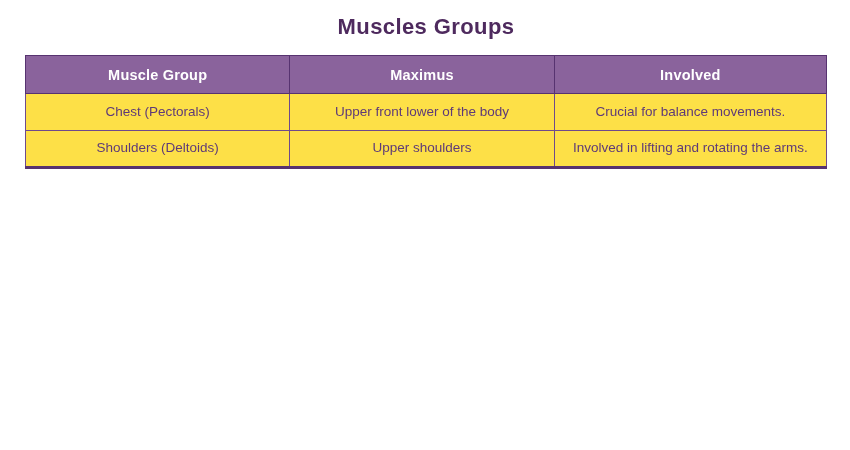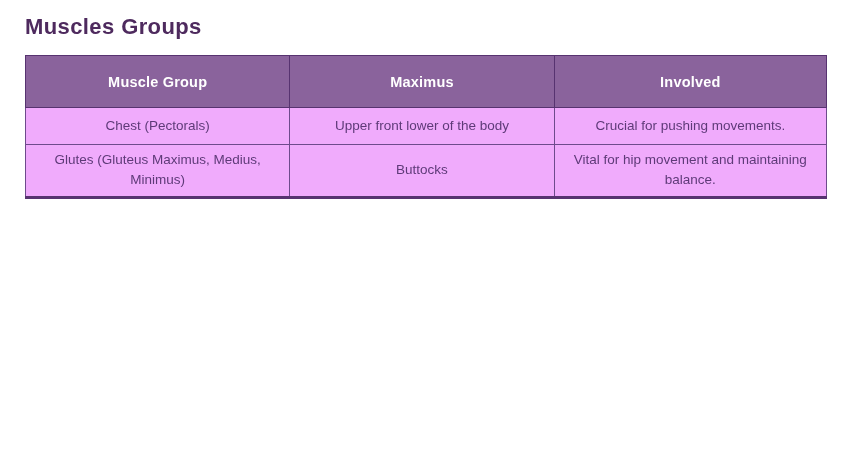--- a/index.html
+++ b/index.html
@@ -13,21 +13,21 @@
   *{box-sizing:border-box;margin:0;padding:0;}
   html,body{width:850px;height:450px;background:#ffffff;overflow:hidden;}
   body{
     font-family:"Liberation Sans",sans-serif;
     -webkit-font-smoothing:antialiased;
   }
   .page{
     width:850px;height:450px;background:#ffffff;padding:14px 23px 0 25px;
   }
   .page-title{
-    text-align:left;
+    text-align:center;
     color:var(--title-text);
     font-size:22px;
     font-weight:700;
     letter-spacing:.4px;
     margin-bottom:15px;
   }
   table.muscles-table{
     width:100%;
     border-collapse:collapse;
     table-layout:fixed;
@@ -36,36 +36,36 @@
   }
   table.muscles-table col.c1{width:33%;}
   table.muscles-table col.c2{width:33%;}
   table.muscles-table col.c3{width:34%;}
   table.muscles-table th{
     background:var(--header-bg);
     color:var(--header-text);
     font-size:14.5px;
     font-weight:700;
     letter-spacing:.2px;
-    height:52px;
+    height:38px;
     text-align:center;
     vertical-align:middle;
     border:1px solid var(--border-heavy);
     padding:4px 14px;
   }
   table.muscles-table td{
     color:var(--cell-text);
     font-size:13.5px;
     line-height:1.5;
     text-align:center;
     vertical-align:middle;
     border:1px solid var(--border);
     padding:5px 16px;
     height:37px;
-    background:#f0abfc;
+    background:#fde047;
   }
 </style>
 </head>
 <body>
 
 <div class="page">
   <h1 class="page-title">Muscles Groups</h1>
 
   <table class="muscles-table">
     <colgroup>
@@ -77,22 +77,22 @@
       <tr>
         <th>Muscle Group</th>
         <th>Maximus</th>
         <th>Involved</th>
       </tr>
     </thead>
     <tbody>
       <tr>
         <td>Chest (Pectorals)</td>
         <td>Upper front lower of the body</td>
-        <td>Crucial for pushing movements.</td>
+        <td>Crucial for balance movements.</td>
       </tr>
       <tr>
-        <td>Glutes (Gluteus Maximus, Medius, Minimus)</td>
-        <td>Buttocks</td>
-        <td>Vital for hip movement and maintaining balance.</td>
+        <td>Shoulders (Deltoids)</td>
+        <td>Upper shoulders</td>
+        <td>Involved in lifting and rotating the arms.</td>
       </tr>
     </tbody>
   </table>
 </div>
 
 </body></html>

